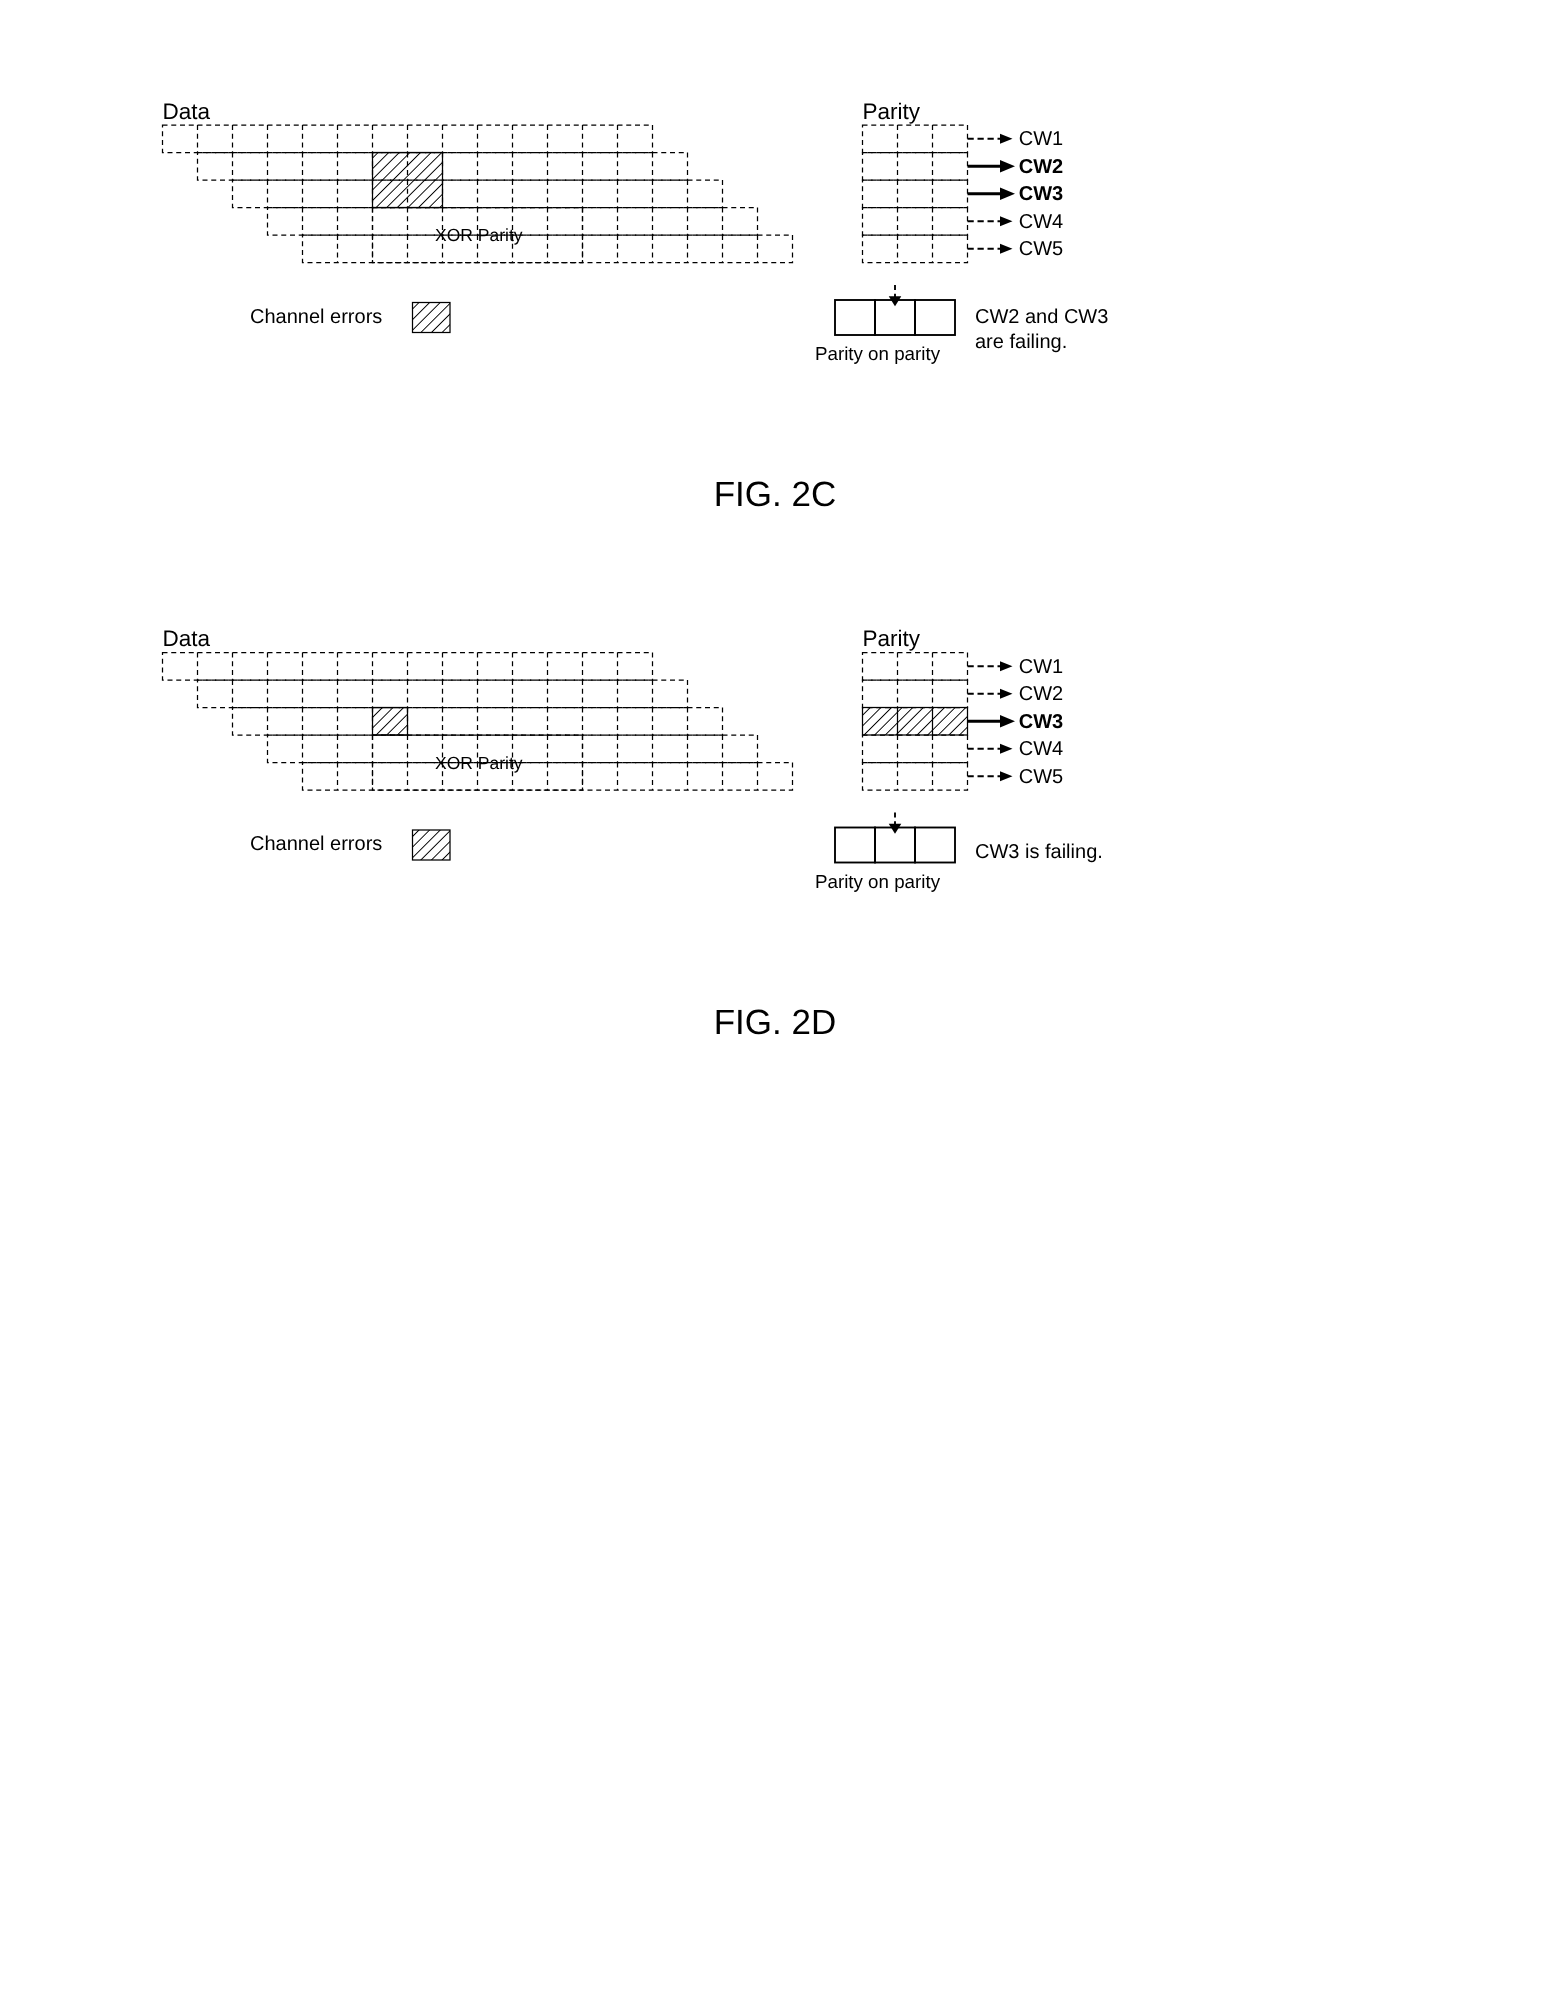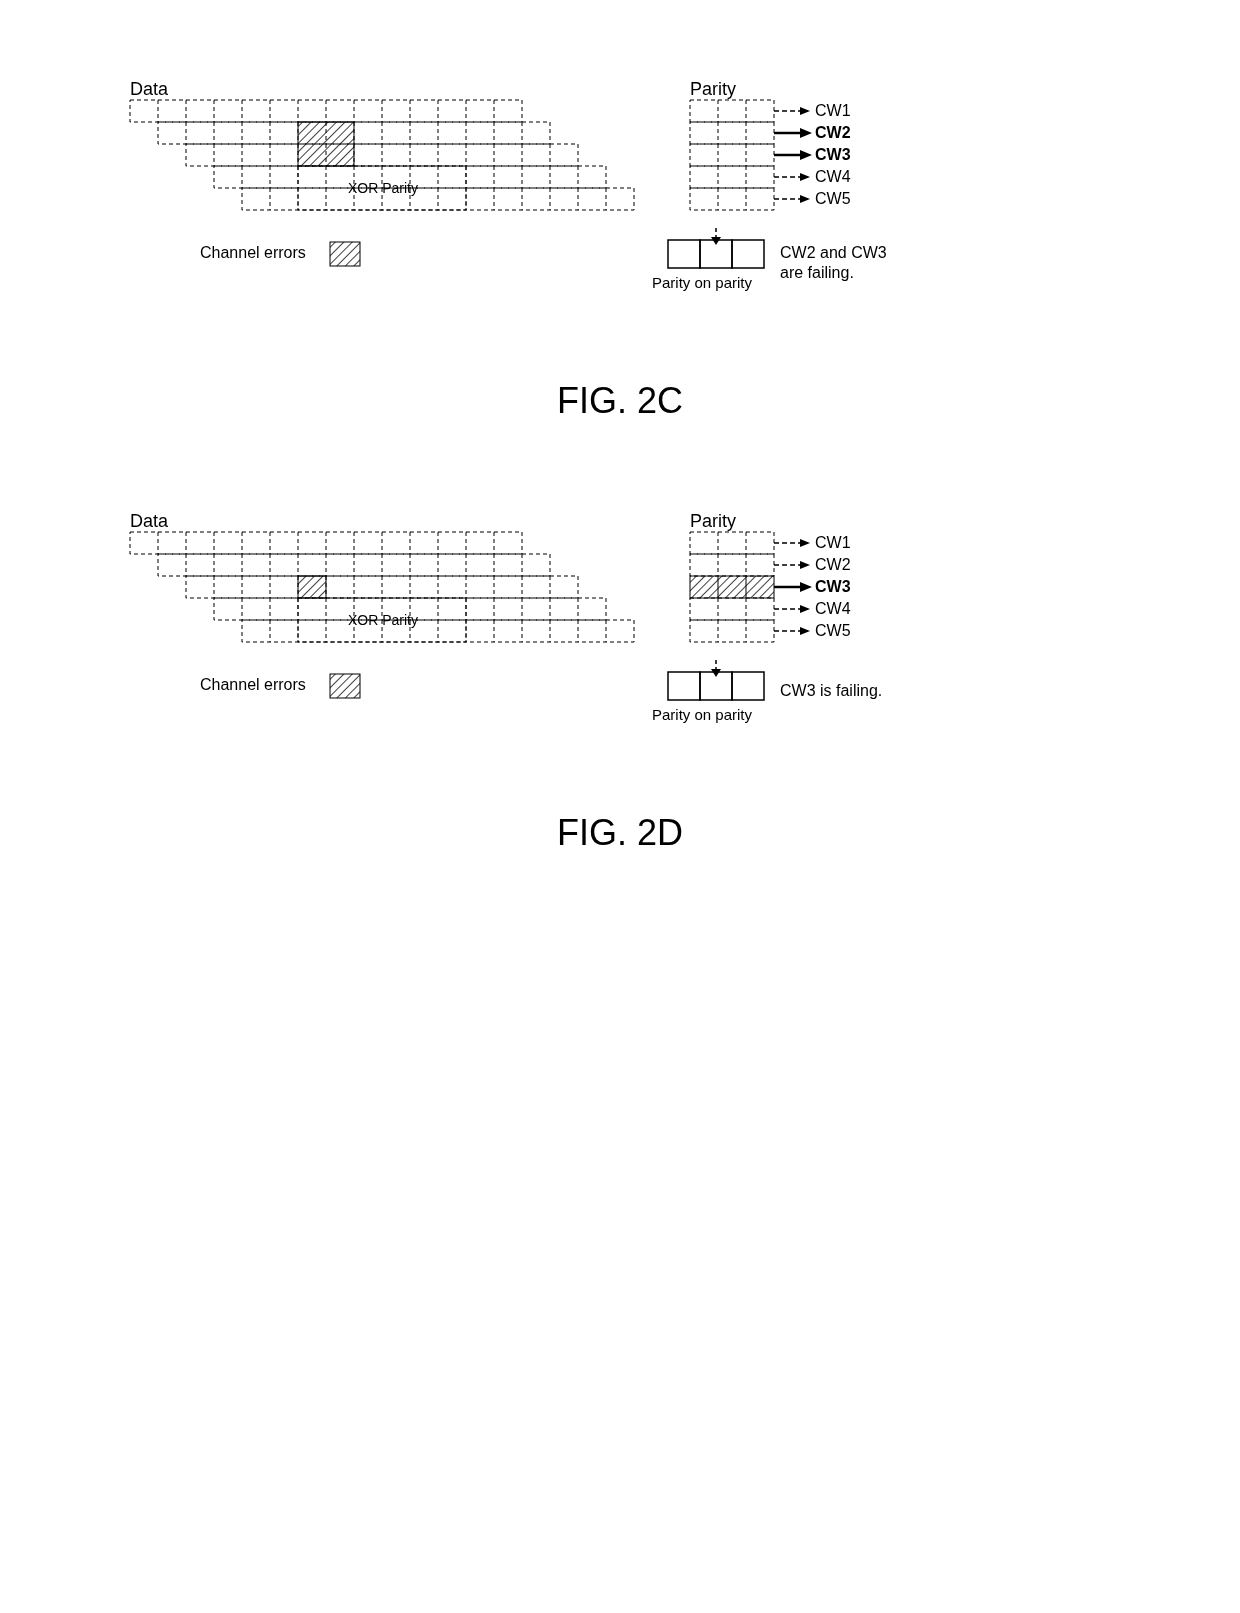--- a/index.html
+++ b/index.html
@@ -25,21 +25,21 @@
     
     .diagram-section {
       width: 100%;
       display: flex;
       flex-direction: column;
       align-items: center;
       margin-bottom: 10px;
     }
 
     .fig-label {
-      font-size: 36px;
+      font-size: 28px;
       font-weight: normal;
       font-family: Arial, sans-serif;
       margin: 20px 0 40px 0;
       text-align: center;
     }
 
     
     svg {
       display: block;
     }

